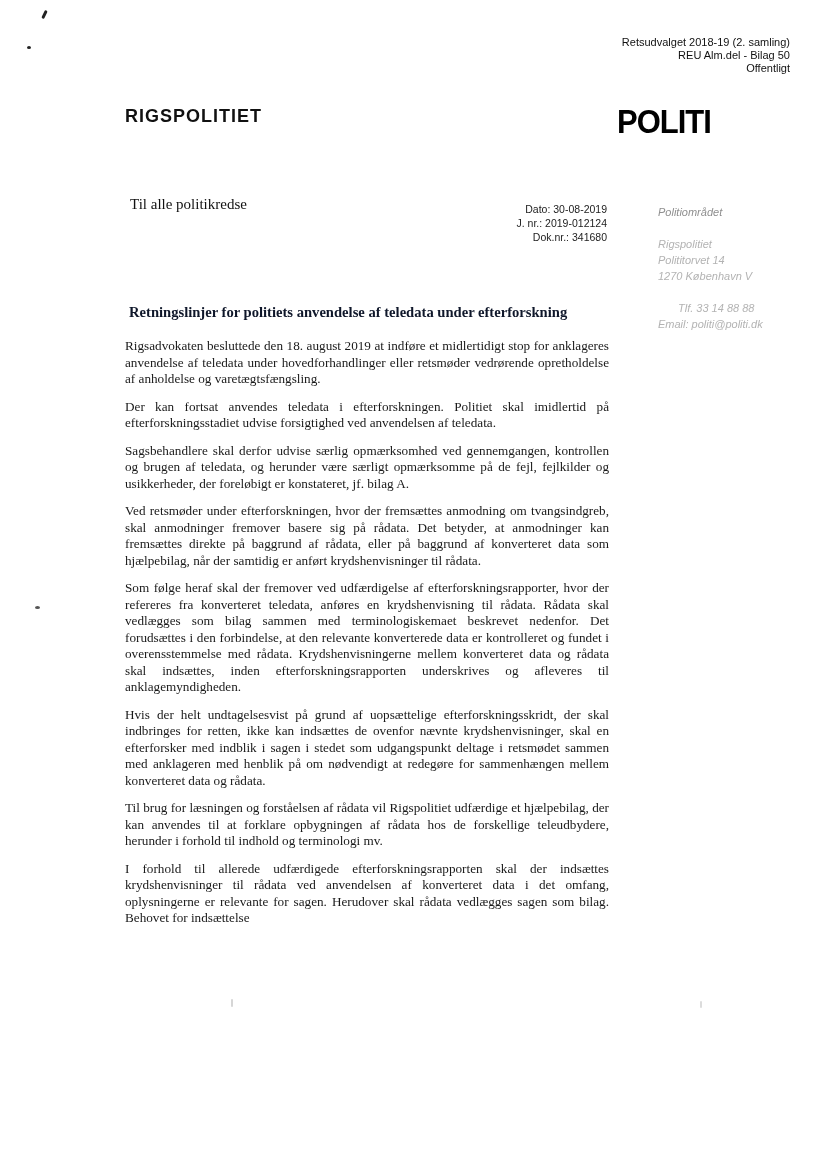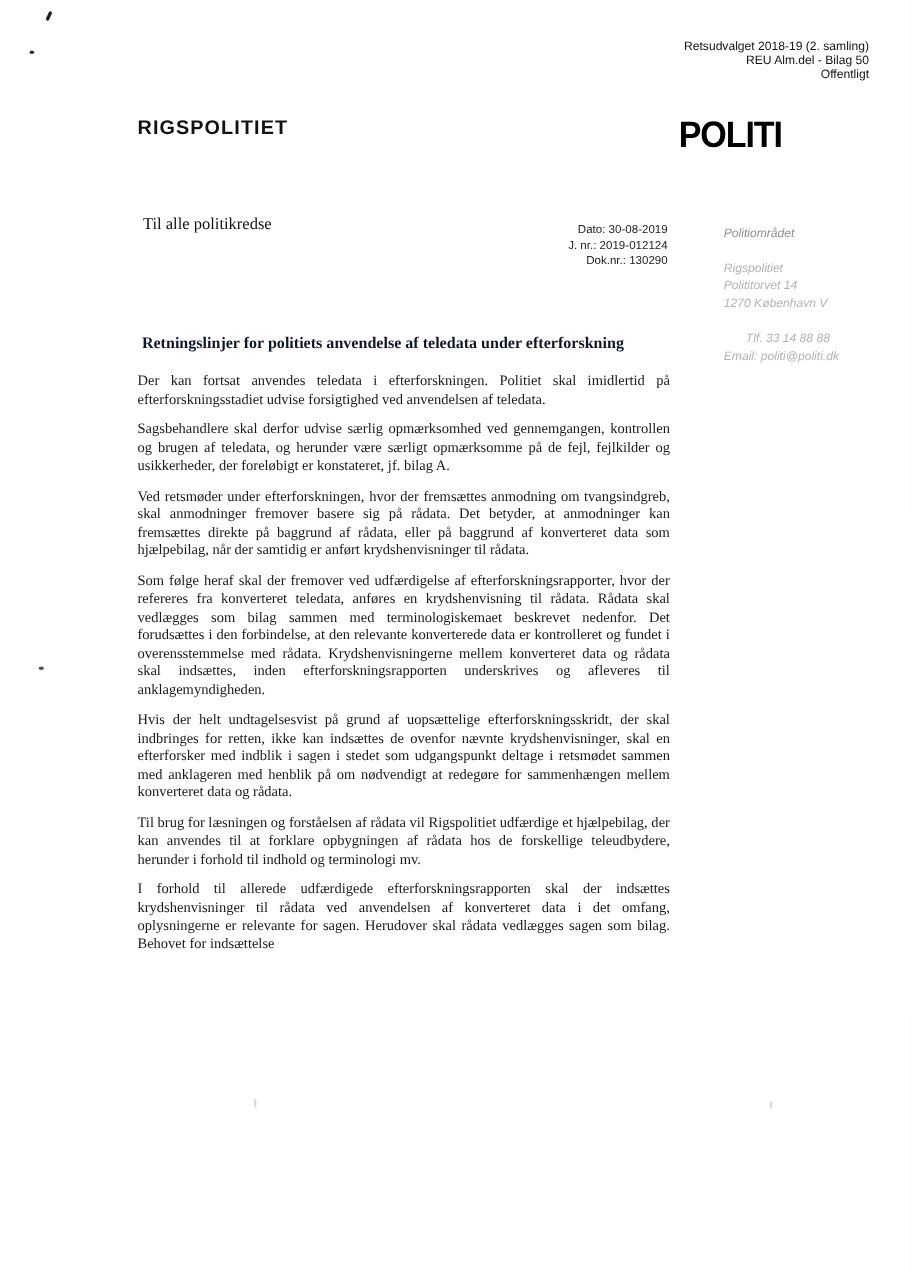--- a/index.html
+++ b/index.html
@@ -89,35 +89,36 @@
   </div>
 
   <div class="org-name">RIGSPOLITIET</div>
   <div class="logo">POLITI</div>
 
   <div class="recipient">Til alle politikredse</div>
 
   <div class="meta">
     <div>Dato: 30-08-2019</div>
     <div>J. nr.: 2019-012124</div>
-    <div>Dok.nr.: 130290</div>
+    <div>Dok.nr.: 341680</div>
   </div>
 
   <div class="sidebar">
     <div class="dept">Politiområdet</div>
     <div class="addr">Rigspolitiet</div>
     <div class="addr">Polititorvet 14</div>
     <div class="addr">1270 København V</div>
     <div class="contact">Tlf.  33 14 88 88</div>
     <div class="addr">Email: politi@politi.dk</div>
   </div>
 
   <div class="doc-title">Retningslinjer for politiets anvendelse af teledata under efterforskning</div>
 
   <div class="body-col">
+    <p>Rigsadvokaten besluttede den 18. august 2019 at indføre et midlertidigt stop for anklageres anvendelse af teledata under hovedforhandlinger eller retsmøder vedrørende opretholdelse af anholdelse og varetægtsfængsling.</p>
     <p>Der kan fortsat anvendes teledata i efterforskningen. Politiet skal imidlertid på efterforskningsstadiet udvise forsigtighed ved anvendelsen af teledata.</p>
     <p>Sagsbehandlere skal derfor udvise særlig opmærksomhed ved gennemgangen, kontrollen og brugen af teledata, og herunder være særligt opmærksomme på de fejl, fejlkilder og usikkerheder, der foreløbigt er konstateret, jf. bilag A.</p>
     <p>Ved retsmøder under efterforskningen, hvor der fremsættes anmodning om tvangsindgreb, skal anmodninger fremover basere sig på rådata. Det betyder, at anmodninger kan fremsættes direkte på baggrund af rådata, eller på baggrund af konverteret data som hjælpebilag, når der samtidig er anført krydshenvisninger til rådata.</p>
     <p>Som følge heraf skal der fremover ved udfærdigelse af efterforskningsrapporter, hvor der refereres fra konverteret teledata, anføres en krydshenvisning til rådata. Rådata skal vedlægges som bilag sammen med terminologiskemaet beskrevet nedenfor. Det forudsættes i den forbindelse, at den relevante konverterede data er kontrolleret og fundet i overensstemmelse med rådata. Krydshenvisningerne mellem konverteret data og rådata skal indsættes, inden efterforskningsrapporten underskrives og afleveres til anklagemyndigheden.</p>
     <p>Hvis der helt undtagelsesvist på grund af uopsættelige efterforskningsskridt, der skal indbringes for retten, ikke kan indsættes de ovenfor nævnte krydshenvisninger, skal en efterforsker med indblik i sagen i stedet som udgangspunkt deltage i retsmødet sammen med anklageren med henblik på om nødvendigt at redegøre for sammenhængen mellem konverteret data og rådata.</p>
     <p>Til brug for læsningen og forståelsen af rådata vil Rigspolitiet udfærdige et hjælpebilag, der kan anvendes til at forklare opbygningen af rådata hos de forskellige teleudbydere, herunder i forhold til indhold og terminologi mv.</p>
     <p>I forhold til allerede udfærdigede efterforskningsrapporten skal der indsættes krydshenvisninger til rådata ved anvendelsen af konverteret data i det omfang, oplysningerne er relevante for sagen. Herudover skal rådata vedlægges sagen som bilag. Behovet for indsættelse</p>
   </div>
 
 </div>

